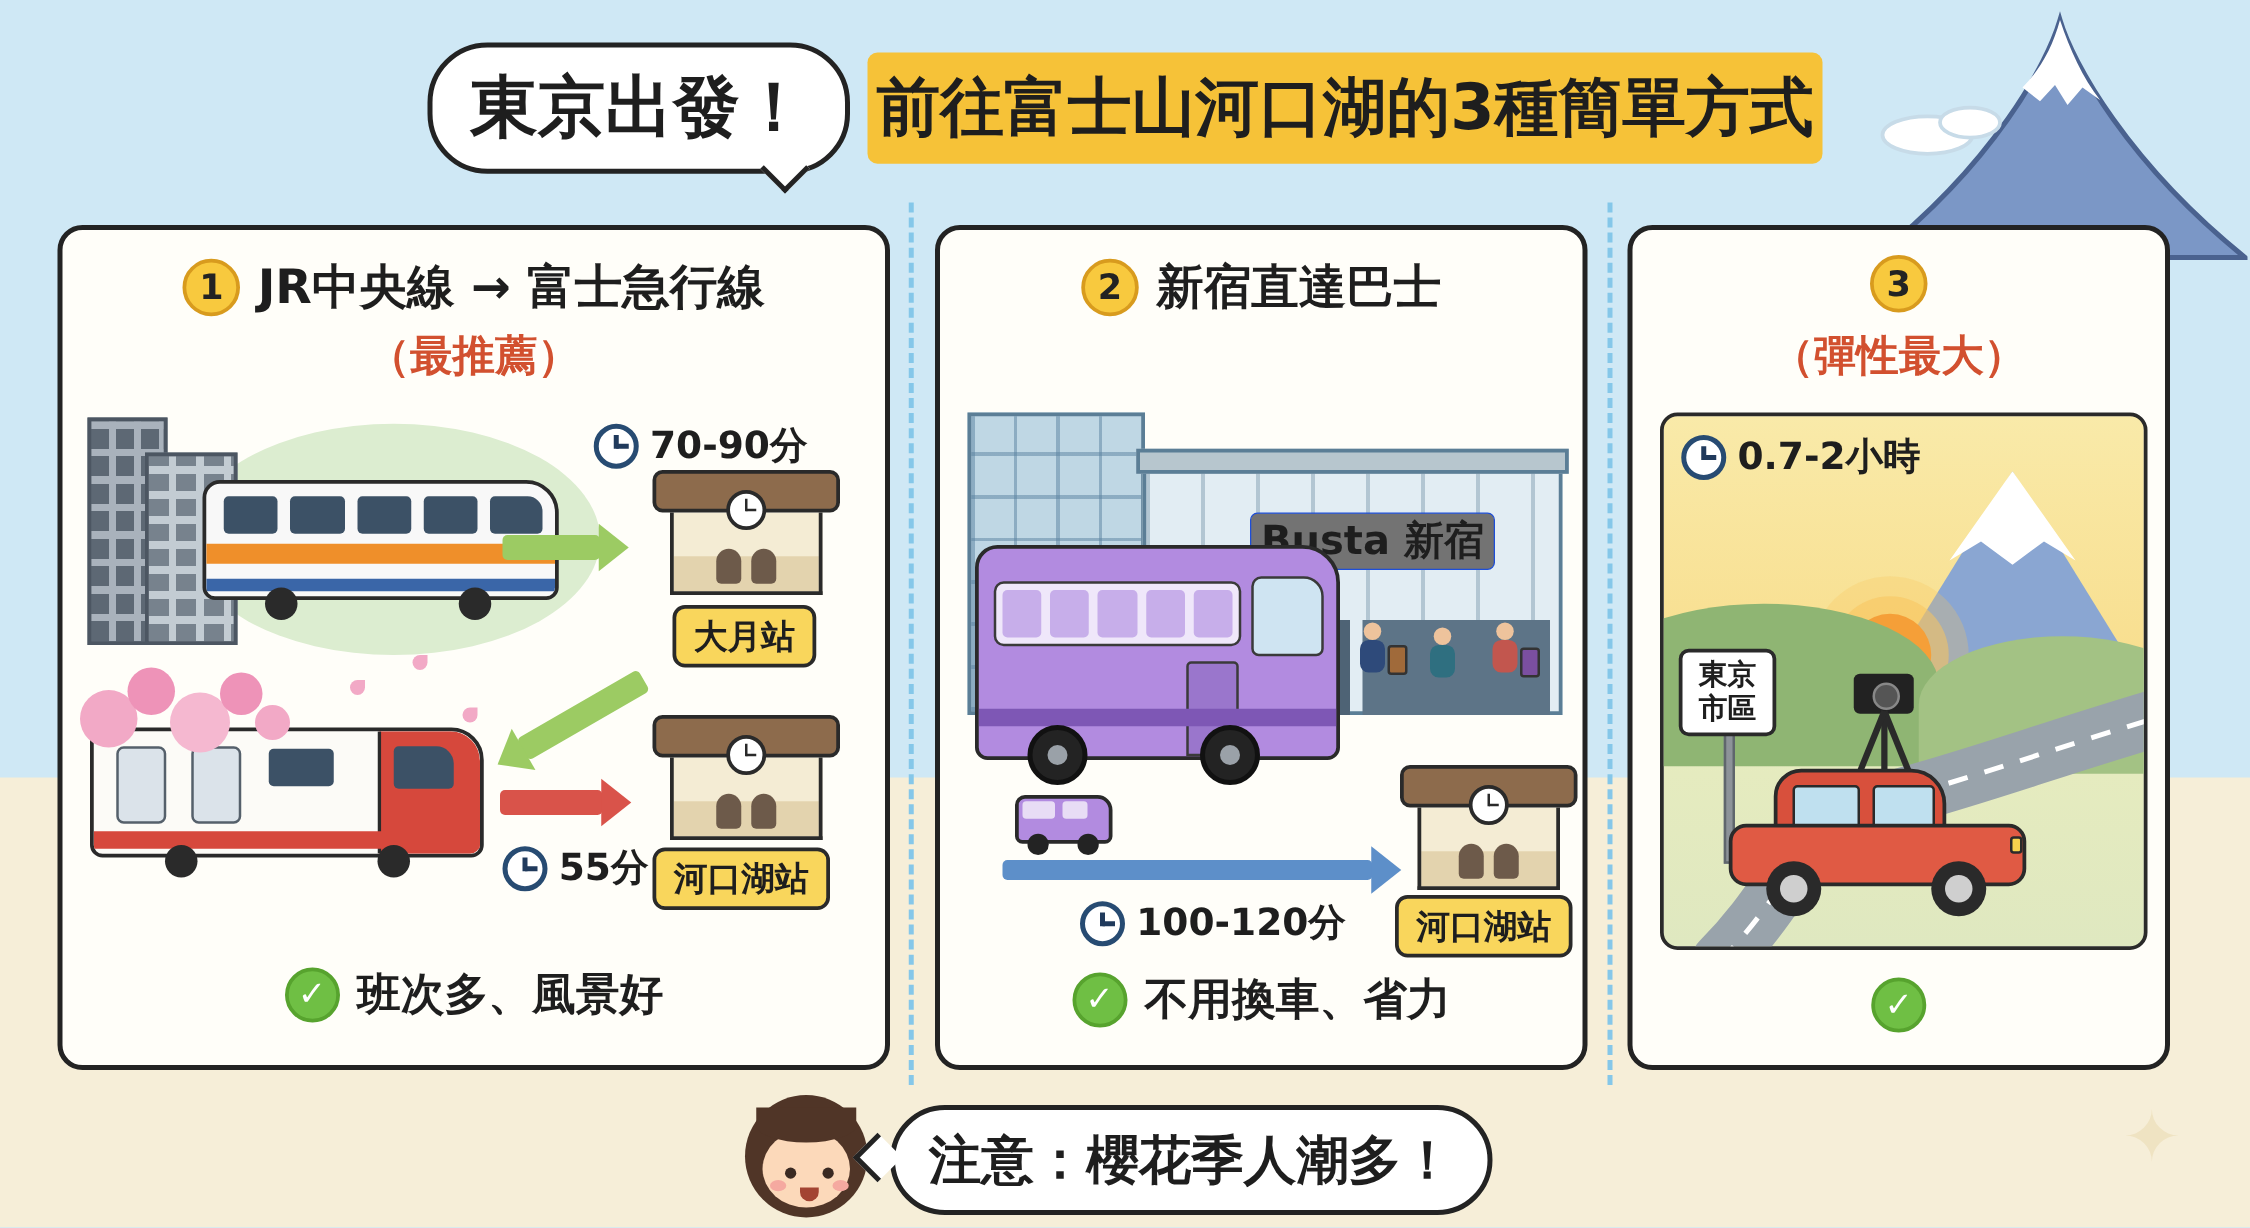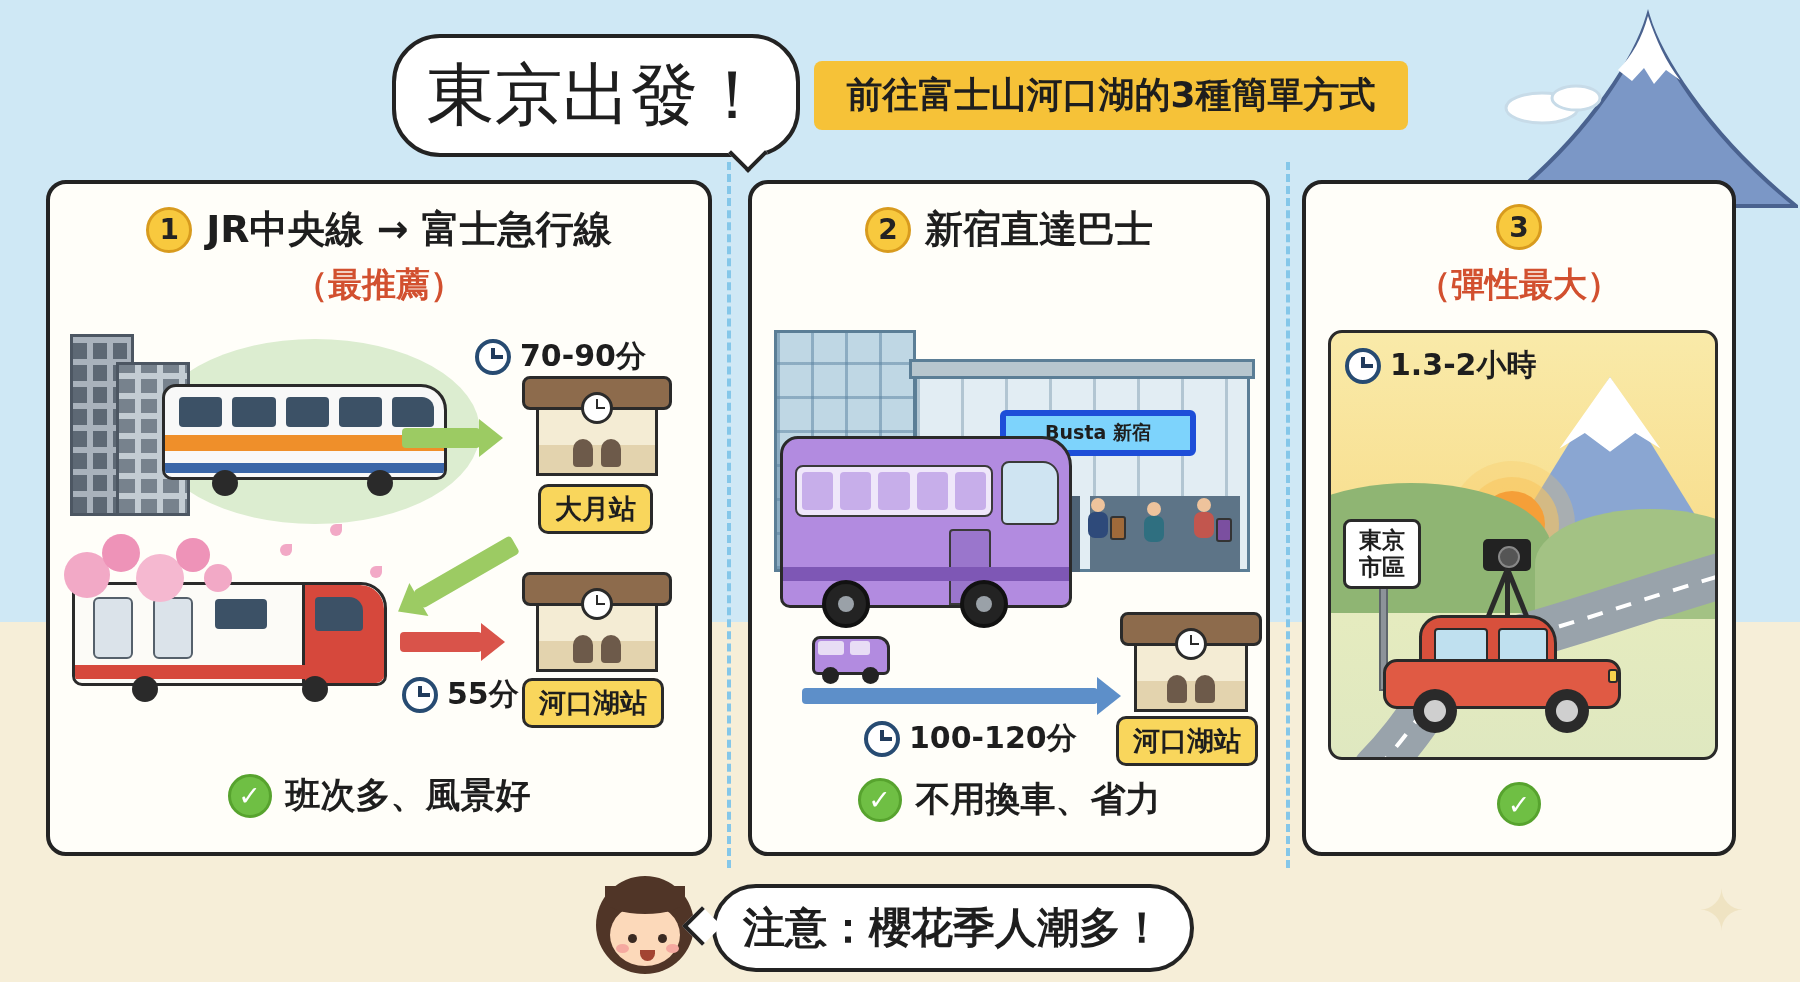--- a/index.html
+++ b/index.html
@@ -5,23 +5,23 @@
   *{margin:0;padding:0;box-sizing:border-box}
   html,body{width:1800px;height:982px}
   body{
     position:relative;overflow:hidden;background:#cfe8f5;
     font-family:"DejaVu Sans",sans-serif;color:#1e1e1e;
   }
   .bg-bottom{position:absolute;left:0;right:0;top:622px;bottom:0;background:#f6eed8}
 
   
   .title-row{position:absolute;left:0;right:0;top:34px;display:flex;justify-content:center;align-items:center;gap:14px;z-index:5}
-  .title-bubble{position:relative;background:#fff;border:4px solid #232323;border-radius:48px;padding:12px 30px;font-size:68px;font-weight:400;white-space:nowrap}
+  .title-bubble{position:relative;background:#fff;border:4px solid #232323;border-radius:48px;padding:12px 30px;font-size:54px;font-weight:700;white-space:nowrap}
   .title-bubble::after{content:'';position:absolute;right:34px;bottom:-14px;width:24px;height:24px;background:#fff;border-right:4px solid #232323;border-bottom:4px solid #232323;transform:rotate(45deg)}
-  .title-hl{background:#f6c238;border-radius:8px;padding:10px 32px;font-size:36px;font-weight:900;white-space:nowrap}
+  .title-hl{background:#f6c238;border-radius:8px;padding:10px 7px;font-size:51px;font-weight:900;white-space:nowrap}
 
   
   .fuji-top{position:absolute;left:1498px;top:8px;z-index:1}
 
   
   .sep{position:absolute;top:162px;height:706px;border-left:4px dashed #85c7e9}
 
   
   .panel{position:absolute;top:180px;height:676px;background:#fffef9;border:4px solid #232323;border-radius:20px;z-index:3}
   .p-head{position:absolute;top:20px;left:0;right:0;display:flex;justify-content:center;align-items:center;gap:14px}
@@ -74,21 +74,21 @@
   .blossoms{position:absolute;width:180px;height:84px;z-index:5}
   .blossoms i{position:absolute;border-radius:50%}
   .petal{position:absolute;width:12px;height:12px;border-radius:50% 0 50% 50%;background:#f2a9c6;z-index:5}
 
   
   .term{position:absolute;border:3px solid #5b7e96;z-index:1}
   .term-a{background-color:#bfd7e4;background-image:repeating-linear-gradient(0deg,rgba(90,130,160,.5) 0 3px,transparent 3px 34px),repeating-linear-gradient(90deg,rgba(90,130,160,.5) 0 3px,transparent 3px 34px)}
   .term-b{background-color:#e2edf3;background-image:repeating-linear-gradient(90deg,rgba(120,150,170,.45) 0 3px,transparent 3px 44px)}
   .term-b::before{content:'';position:absolute;left:-8px;right:-8px;top:-14px;height:14px;background:#b7c6ce;border:3px solid #5b7e96}
   .tdoor{position:absolute;background:#4e6375;z-index:1}
-  .sign-plate{position:absolute;background:#7dd3fc;border:6px solid #1d4ed8;border-radius:6px;display:flex;align-items:center;justify-content:center;font-size:19px;font-weight:800;z-index:2;white-space:nowrap}
+  .sign-plate{position:absolute;background:#737373;border:1px solid #1d4ed8;border-radius:6px;display:flex;align-items:center;justify-content:center;font-size:32px;font-weight:800;z-index:2;white-space:nowrap}
   .person{position:absolute;width:20px;height:40px;z-index:2}
   .person::before{content:'';position:absolute;left:3px;top:0;width:14px;height:14px;border-radius:50%;background:#eec39c}
   .person::after{content:'';position:absolute;left:0;top:14px;width:20px;height:26px;border-radius:7px;background:var(--c)}
   .lug{position:absolute;width:16px;height:24px;background:var(--c);border:2px solid #333;border-radius:3px;z-index:2}
 
   
   .bus{position:absolute;z-index:3}
   .bus-body{position:absolute;inset:0 0 20px 0;background:#b28be0;border:3px solid #2a2a2a;border-radius:18px 30px 10px 10px;overflow:hidden}
   .bus-band{position:absolute;left:12px;top:26px;right:76px;height:52px;background:#efe7fa;border:2px solid #3a3a3a;border-radius:8px;display:flex;gap:7px;padding:5px}
   .bus-band i{flex:1;background:#c7aeea;border-radius:4px}
@@ -356,21 +356,21 @@
         <i style="left:76px;width:50px"></i>
       </div>
       <div class="car-body"></div>
       <div class="car-light"></div>
       <div class="car-wheel" style="left:30px"></div>
       <div class="car-wheel" style="left:162px"></div>
     </div>
 
     <div class="time" style="left:14px;top:12px">
       <span class="clock"></span>
-      <span>1.3-2小時</span>
+      <span>0.7-2小時</span>
     </div>
   </div>
 
   <div class="benefit" style="top:598px">
     <span class="check">✓</span>
   </div>
 </div>
 
 <div class="girl">
   <div class="g-hair"></div>

